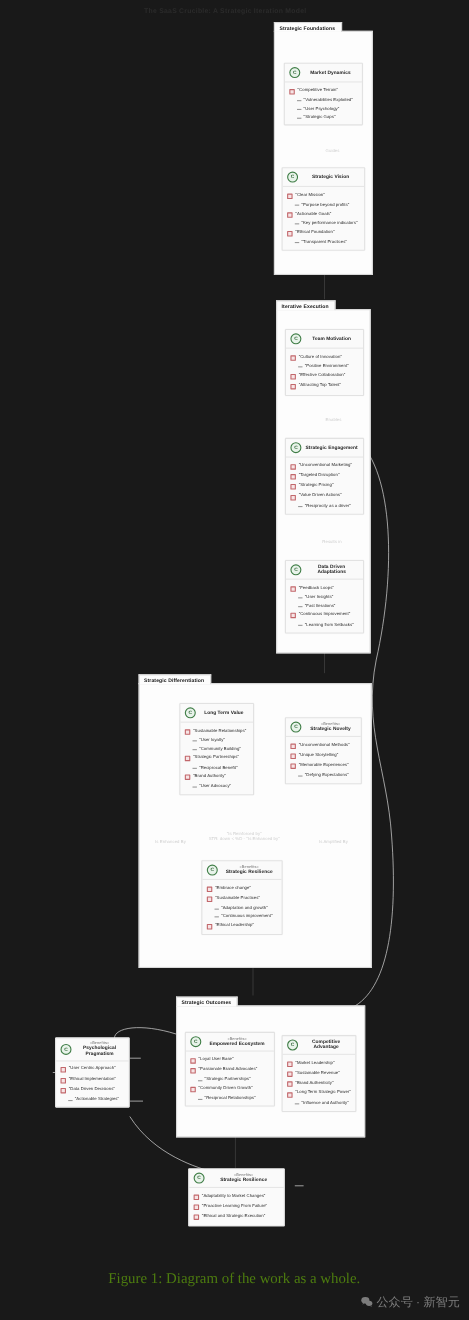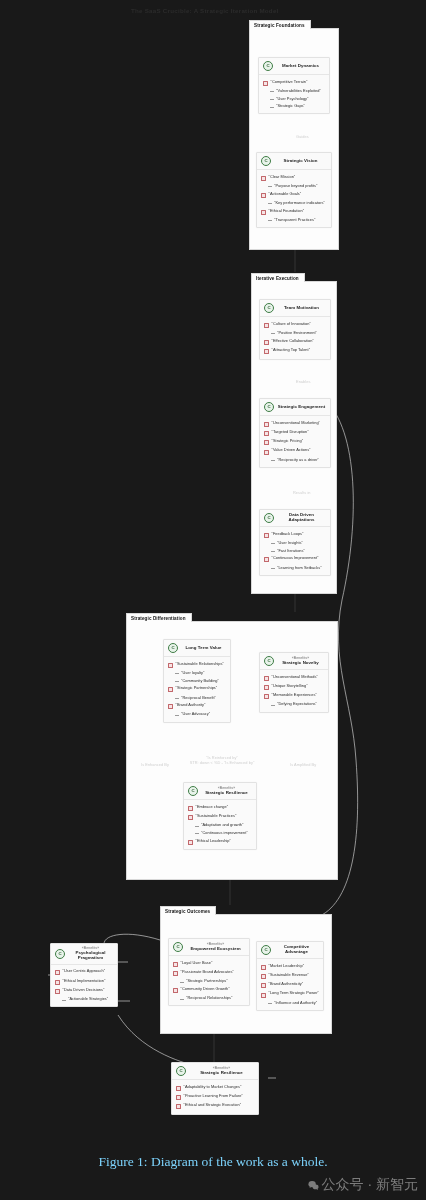--- a/index.html
+++ b/index.html
@@ -68,25 +68,25 @@
   .edge-dark{fill:none;stroke:#3b3b3b;stroke-width:.8;}
   .edgelabel{
     position:absolute;font-size:3.9px;color:#cfcfcf;white-space:nowrap;
     letter-spacing:.05px;
   }
   .edgelabel.multi{text-align:center;line-height:1.35;white-space:normal;}
 
   
   .caption{
     position:absolute;left:0;top:1154px;width:426px;text-align:center;
-    font-family:"Liberation Serif",serif;font-size:13.5px;color:#7dd3fc;
+    font-family:"Liberation Serif",serif;font-size:13.5px;color:#4d7c0f;
   }
   .watermark{
     position:absolute;right:8px;top:1176px;display:flex;align-items:center;gap:3px;
-    color:#8e8e8e;font-size:14px;opacity:.85;justify-content:flex-end;
+    color:#8e8e8e;font-size:11px;opacity:.85;justify-content:flex-end;
   }
   .wm-icon{width:11px;height:11px;display:block;}
 </style>
 </head>
 <body>
 
 <div id="stage">
 
   <div class="doc-title">The SaaS Crucible: A Strategic Iteration Model</div>
 

